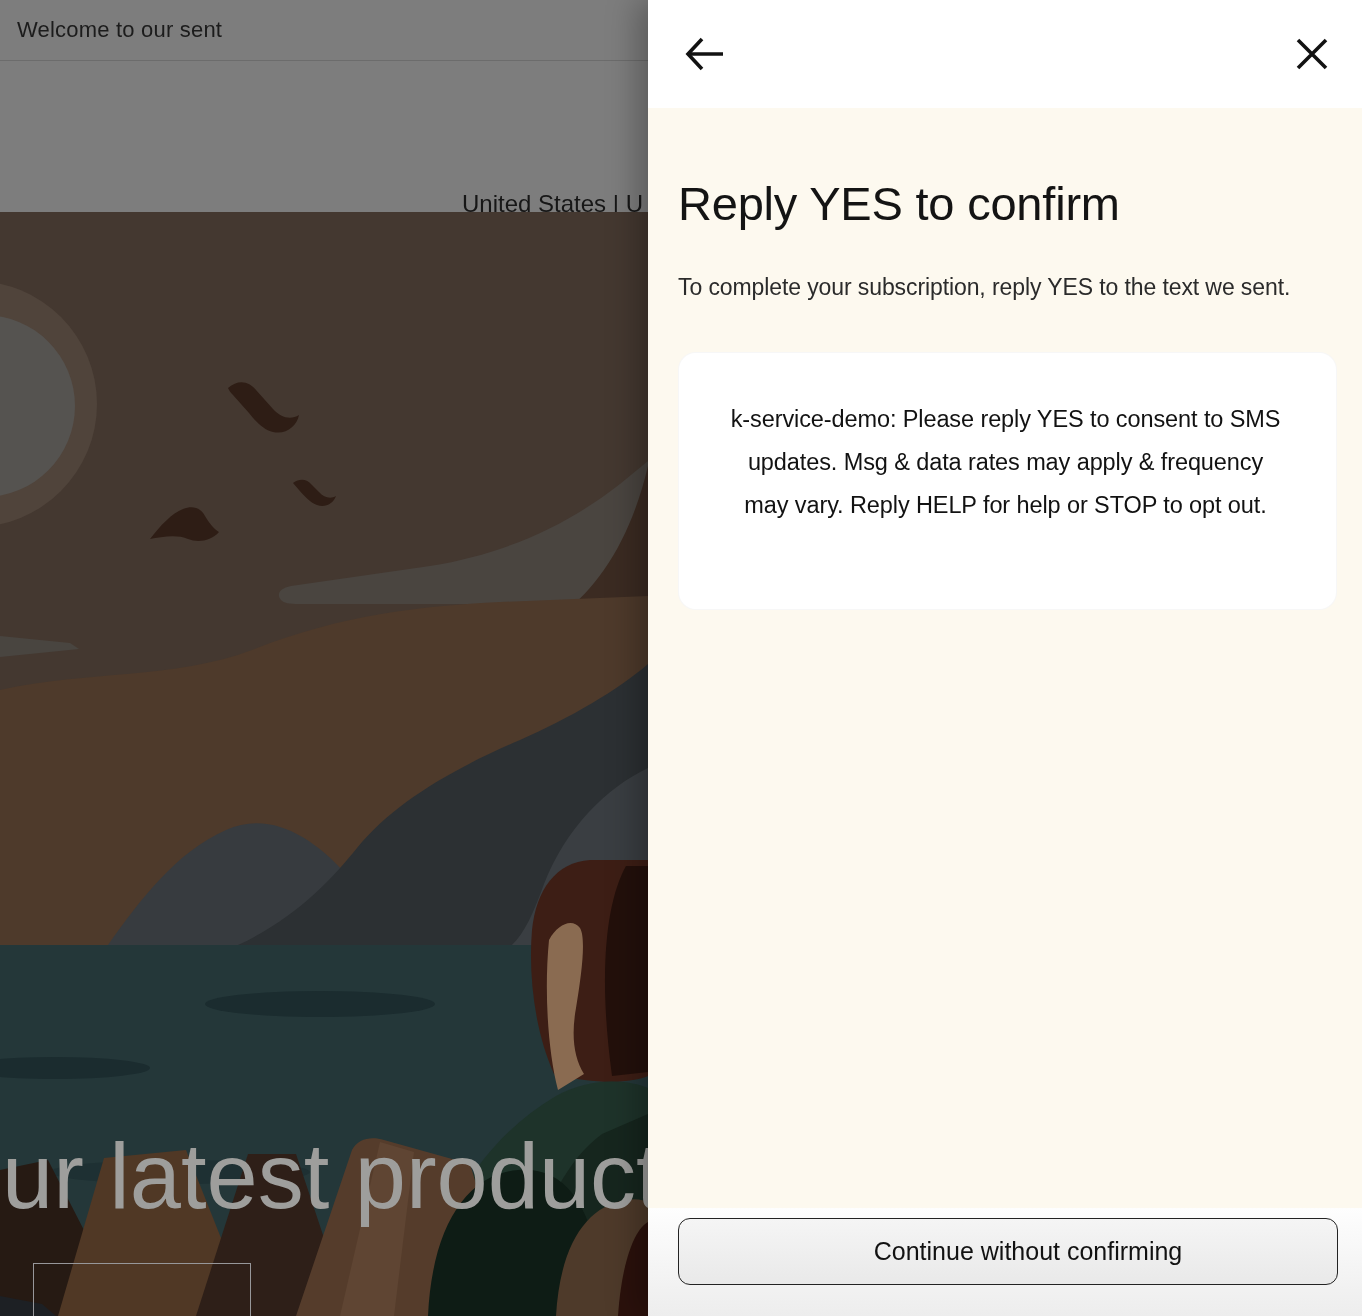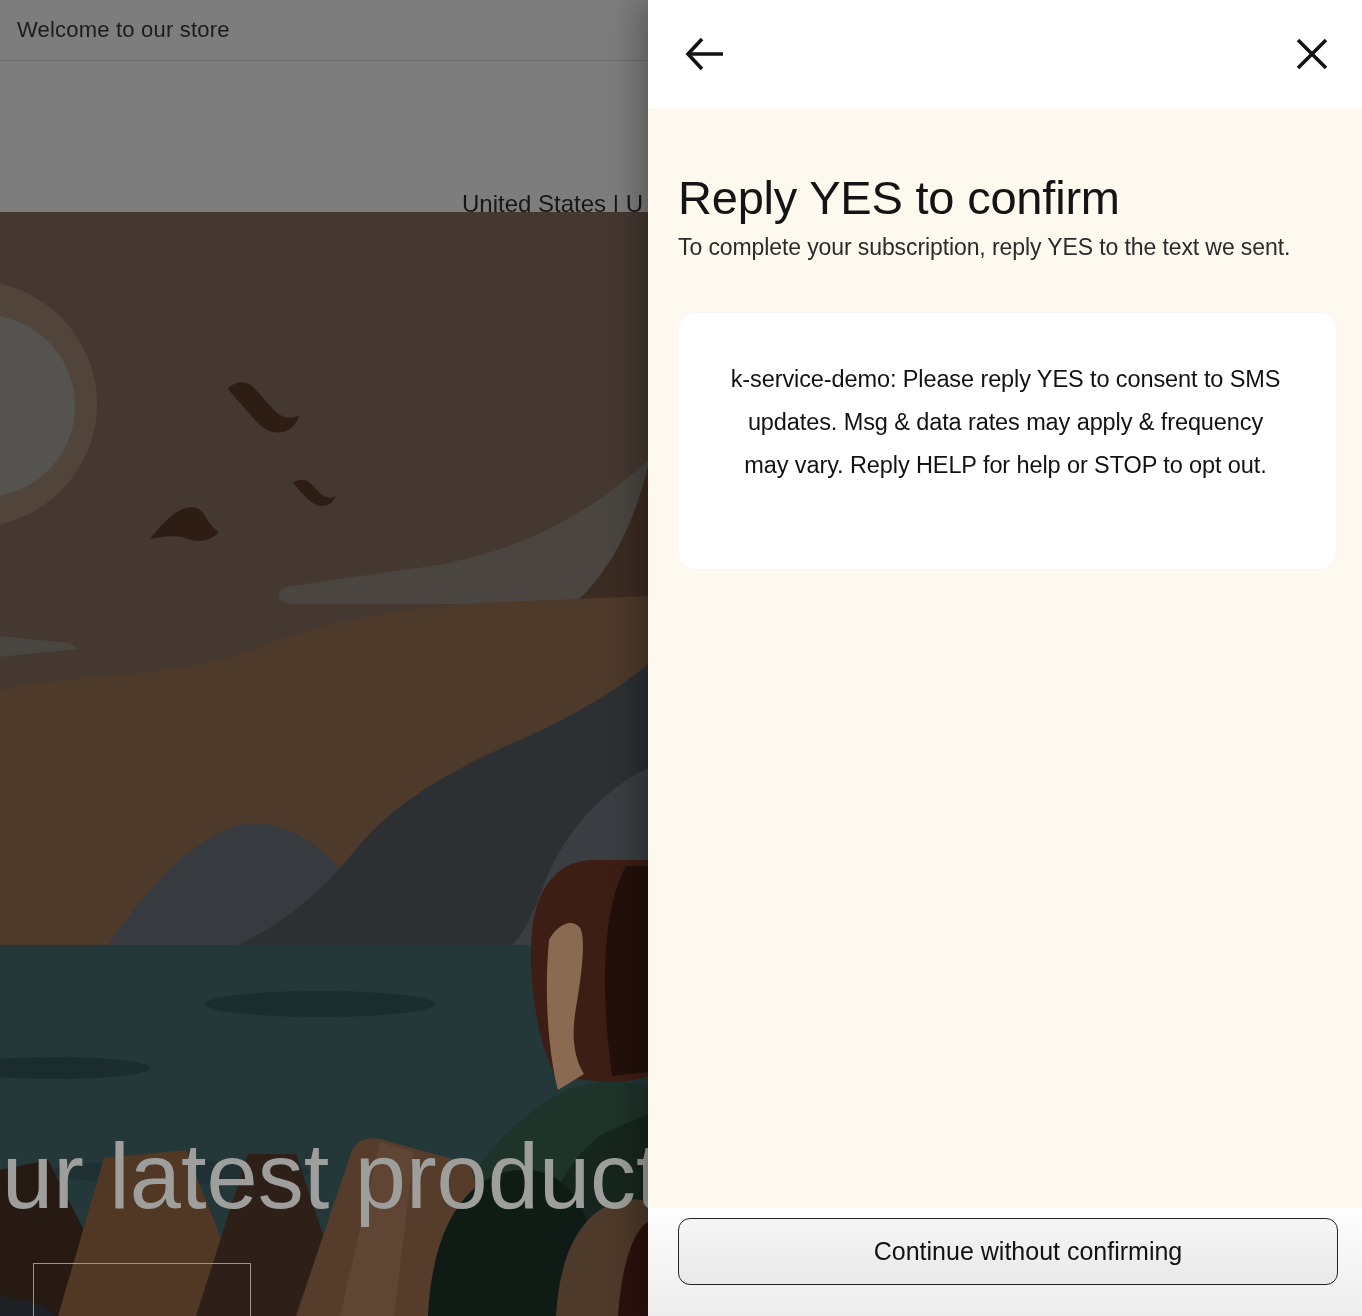--- a/index.html
+++ b/index.html
@@ -49,27 +49,27 @@
     background: #fdf9ef; box-shadow: -10px 0 30px rgba(0,0,0,0.28);
   }
   .drawer-header {
     position: absolute; top: 0; left: 0; width: 100%; height: 108px;
     background: #ffffff; display: flex; align-items: center; justify-content: space-between;
     padding: 0 33px 0 36px;
   }
   .icon-btn { background: none; border: none; cursor: pointer; padding: 0; line-height: 0; }
   .icon-btn svg { display: block; }
 
-  .drawer-content { position: absolute; top: 108px; left: 0; width: 100%; padding: 0 25px 0 30px; }
+  .drawer-content { position: absolute; top: 108px; left: 0; width: 100%; padding: 6px 25px 0 30px; }
   .drawer-title {
     margin-top: 62px; font-size: 47px; line-height: 56px; font-weight: 400;
     color: #141414; letter-spacing: -0.2px;
   }
   .drawer-desc {
-    font-size: 23px; line-height: 43px; color: #2b2b2b;
+    margin-top: 34px; font-size: 23px; line-height: 43px; color: #2b2b2b;
     width: 660px; letter-spacing: -0.1px;
   }
   .sms-card {
     margin-top: 43px; width: 659px; height: 258px; background: #ffffff;
     border-radius: 18px; border: 1px solid rgba(0,0,0,0.03);
     padding: 45px 48px 0 44px;
   }
   .sms-card p { font-size: 23.5px; line-height: 43px; color: #121212; letter-spacing: -0.1px; text-align: center; }
 
   .drawer-footer {
@@ -82,21 +82,21 @@
     background: linear-gradient(180deg, #f5f5f5 0%, #e9e9e9 100%);
     font-family: inherit; font-size: 25px; color: #121212; cursor: pointer; padding-left: 40px;
   }
 </style>
 </head>
 <body>
 
 <div class="site">
 
   <div class="announcement-bar">
-    <span>Welcome to our store</span>
+    <span>Welcome to our sent</span>
   </div>
 
   <div class="site-header">
     <span class="country">United States | U</span>
   </div>
 
   <div class="hero">
     <svg width="648" height="1104" viewBox="0 0 648 1104">
       <rect x="0" y="0" width="648" height="1104" fill="#443830"></rect>
 

